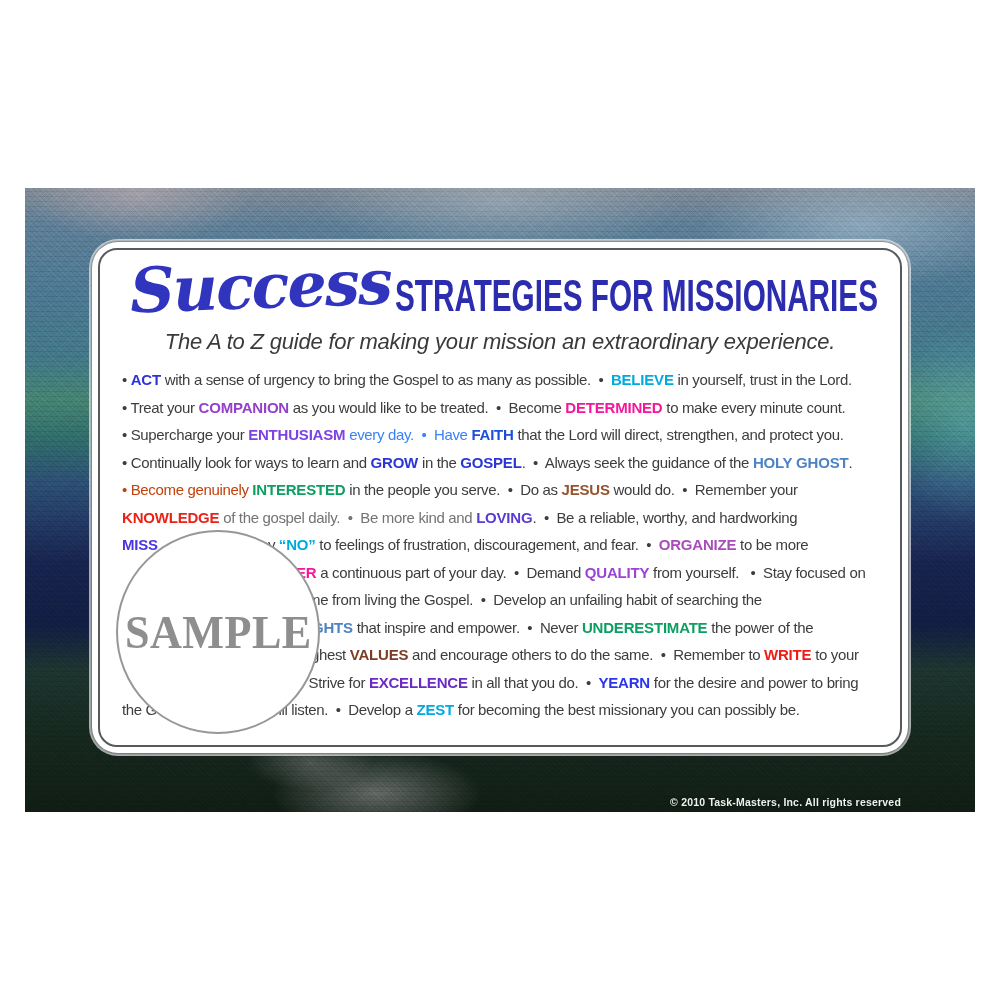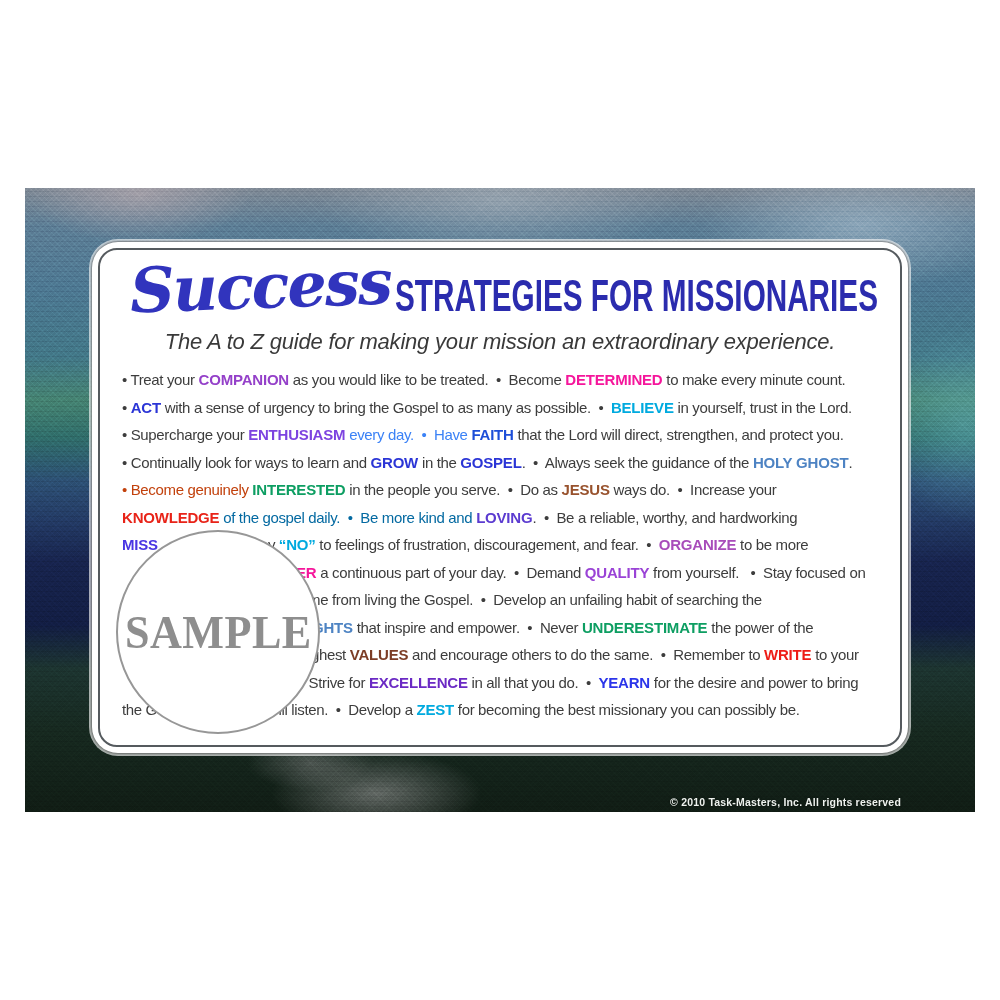--- a/index.html
+++ b/index.html
@@ -82,26 +82,26 @@
 
     <div class="card">
       <div class="card-inner"></div>
 
       <div class="title-script">Success</div>
       <div class="title-main">STRATEGIES FOR MISSIONARIES</div>
 
       <div class="subtitle">The A to Z guide for making your mission an extraordinary experience.</div>
 
       <div class="body-lines">
+          <div class="line"><span style="color: rgb(61, 61, 61);">• </span><span class="kw" style="color: rgb(43, 53, 214);">ACT</span><span style="color: rgb(61, 61, 61);"> with a sense of urgency to bring the Gospel to as many as possible.  •  </span><span class="kw" style="color: rgb(0, 170, 223);">BELIEVE</span><span style="color: rgb(61, 61, 61);"> in yourself, trust in the Lord.</span></div>
           <div class="line"><span style="color: rgb(61, 61, 61);">• Treat your </span><span class="kw" style="color: rgb(148, 64, 201);">COMPANION</span><span style="color: rgb(61, 61, 61);"> as you would like to be treated.  •  Become </span><span class="kw" style="color: rgb(245, 22, 155);">DETERMINED</span><span style="color: rgb(61, 61, 61);"> to make every minute count.</span></div>
-          <div class="line"><span style="color: rgb(61, 61, 61);">• </span><span class="kw" style="color: rgb(43, 53, 214);">ACT</span><span style="color: rgb(61, 61, 61);"> with a sense of urgency to bring the Gospel to as many as possible.  •  </span><span class="kw" style="color: rgb(0, 170, 223);">BELIEVE</span><span style="color: rgb(61, 61, 61);"> in yourself, trust in the Lord.</span></div>
           <div class="line"><span style="color: rgb(61, 61, 61);">• Supercharge your </span><span class="kw" style="color: rgb(125, 67, 224);">ENTHUSIASM</span><span style="color: #3b82f6;"> every day.  •  Have </span><span class="kw" style="color: #1d4ed8;">FAITH</span><span style="color: rgb(61, 61, 61);"> that the Lord will direct, strengthen, and protect you.</span></div>
           <div class="line"><span style="color: rgb(61, 61, 61);">• Continually look for ways to learn and </span><span class="kw" style="color: rgb(43, 53, 214);">GROW</span><span style="color: rgb(61, 61, 61);"> in the </span><span class="kw" style="color: rgb(43, 53, 214);">GOSPEL</span><span style="color: rgb(61, 61, 61);">.  •  Always seek the guidance of the </span><span class="kw" style="color: rgb(77, 131, 195);">HOLY GHOST</span><span style="color: rgb(61, 61, 61);">.</span></div>
-          <div class="line"><span style="color: #c2410c;">• Become genuinely </span><span class="kw" style="color: rgb(13, 158, 98);">INTERESTED</span><span style="color: rgb(61, 61, 61);"> in the people you serve.  •  Do as </span><span class="kw" style="color: rgb(152, 82, 45);">JESUS</span><span style="color: rgb(61, 61, 61);"> ways do.  •  Increase your</span></div>
-          <div class="line"><span class="kw" style="color: rgb(232, 35, 24);">KNOWLEDGE</span><span style="color: #0369a1; text-align: right;"> of the gospel daily.  •  Be more kind and </span><span class="kw" style="color: rgb(91, 59, 208);">LOVING</span><span style="color: rgb(61, 61, 61);">.  •  Be a reliable, worthy, and hardworking</span></div>
+          <div class="line"><span style="color: #c2410c;">• Become genuinely </span><span class="kw" style="color: rgb(13, 158, 98);">INTERESTED</span><span style="color: rgb(61, 61, 61);"> in the people you serve.  •  Do as </span><span class="kw" style="color: rgb(152, 82, 45);">JESUS</span><span style="color: rgb(61, 61, 61);"> would do.  •  Remember your</span></div>
+          <div class="line"><span class="kw" style="color: rgb(232, 35, 24);">KNOWLEDGE</span><span style="color: #737373; text-align: right;"> of the gospel daily.  •  Be more kind and </span><span class="kw" style="color: rgb(91, 59, 208);">LOVING</span><span style="color: rgb(61, 61, 61);">.  •  Be a reliable, worthy, and hardworking</span></div>
           <div class="line"><span class="kw" style="color: rgb(74, 54, 227);">MISS</span><span class="gap" style="width: 110px;"></span><span style="color: rgb(61, 61, 61);">y </span><span class="kw" style="color: rgb(0, 170, 223);">“NO”</span><span style="color: rgb(61, 61, 61);"> to feelings of frustration, discouragement, and fear.  •  </span><span class="kw" style="color: rgb(168, 76, 186);">ORGANIZE</span><span style="color: rgb(61, 61, 61);"> to be more</span></div>
           <div class="line"><span class="gap" style="width: 174px;"></span><span class="kw" style="color: rgb(245, 22, 155);">ER</span><span style="color: rgb(61, 61, 61);"> a continuous part of your day.  •  Demand </span><span class="kw" style="color: rgb(154, 67, 214);">QUALITY</span><span style="color: rgb(61, 61, 61);"> from yourself.   •  Stay focused on</span></div>
           <div class="line"><span class="gap" style="width: 186px;"></span><span style="color: rgb(61, 61, 61);">me from living the Gospel.  •  Develop an unfailing habit of searching the</span></div>
           <div class="line"><span class="gap" style="width: 190px;"></span><span class="kw" style="color: rgb(77, 131, 195);">GHTS</span><span style="color: rgb(61, 61, 61);"> that inspire and empower.  •  Never </span><span class="kw" style="color: rgb(13, 158, 98);">UNDERESTIMATE</span><span style="color: rgb(61, 61, 61);"> the power of the</span></div>
           <div class="line"><span class="gap" style="width: 186px;"></span><span style="color: rgb(61, 61, 61);">ighest </span><span class="kw" style="color: rgb(124, 61, 38);">VALUES</span><span style="color: rgb(61, 61, 61);"> and encourage others to do the same.  •  Remember to </span><span class="kw" style="color: rgb(238, 28, 22);">WRITE</span><span style="color: rgb(61, 61, 61);"> to your</span></div>
           <div class="line"><span class="gap" style="width: 174px;"></span><span style="color: rgb(61, 61, 61);">•  Strive for </span><span class="kw" style="color: rgb(107, 42, 196);">EXCELLENCE</span><span style="color: rgb(61, 61, 61);"> in all that you do.  •  </span><span class="kw" style="color: rgb(43, 53, 234);">YEARN</span><span style="color: rgb(61, 61, 61);"> for the desire and power to bring</span></div>
           <div class="line"><span style="color: rgb(61, 61, 61);">the Gos</span><span class="gap" style="width: 96px;"></span><span style="color: rgb(61, 61, 61);">will listen.  •  Develop a </span><span class="kw" style="color: rgb(0, 170, 223);">ZEST</span><span style="color: rgb(61, 61, 61);"> for becoming the best missionary you can possibly be.</span></div>
         </div>
     </div>
 

